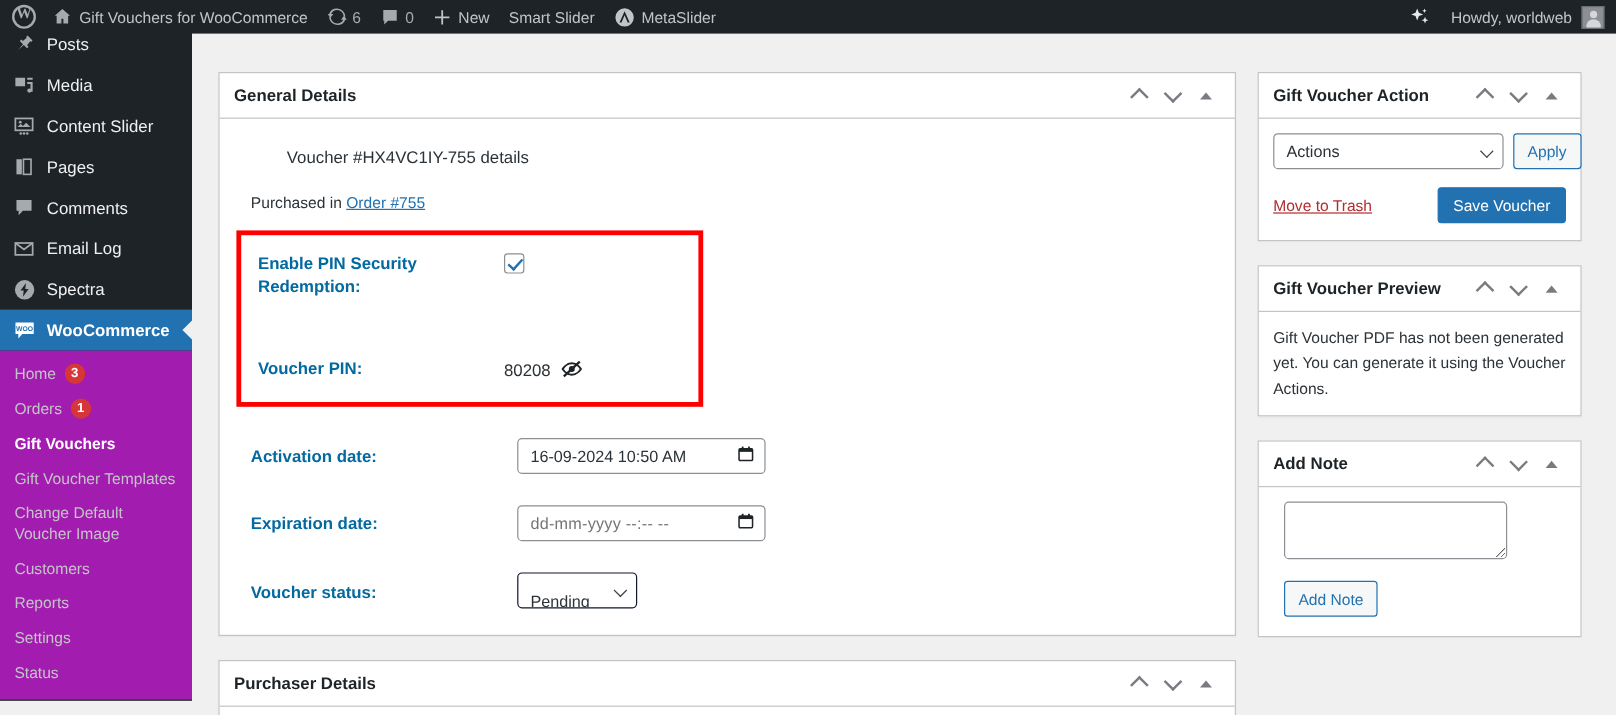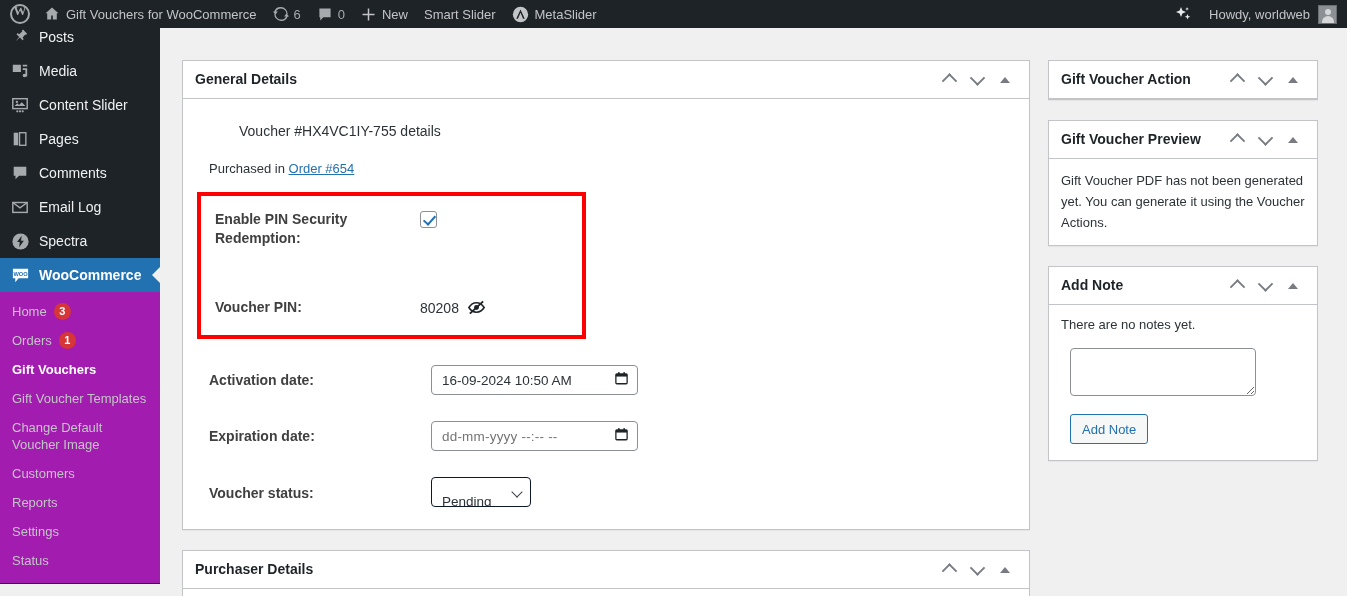--- a/index.html
+++ b/index.html
@@ -188,21 +188,21 @@
     margin: 16px 0 0 0;
     width: 389px;
     padding: 14px 14px 18px 14px;
   }
   .field-row {
     display: flex; align-items: flex-start;
     margin-bottom: 0;
   }
   .field-label {
     width: 220px; flex: none;
-    font-size: 14px; font-weight: 700; color: #404040;
+    font-size: 14px; font-weight: 700; color: #0369a1;
     line-height: 19px;
   }
   .pin-box .field-label { width: 205px; }
   .field-ctrl { flex: 1 1 auto; }
 
   input[type=checkbox].wp-cb {
     -webkit-appearance: none; appearance: none;
     width: 17px; height: 17px;
     border: 1px solid #8c8f94; border-radius: 3px;
     background: #fff; margin: 1px 0 0 0;
@@ -518,21 +518,21 @@
                 <span class="tri-up"></span>
               </button>
           </div>
         </div>
         <div class="inside" id="gd-inside">
 
           <div class="voucher-title">Voucher #HX4VC1IY-755 details</div>
 
           <div class="purchased-line">
             <span>Purchased in</span>
-            <a>Order #654</a>
+            <a>Order #755</a>
           </div>
 
           <div class="pin-box">
             <div class="field-row">
               <div class="field-label">Enable PIN Security Redemption:</div>
               <div class="field-ctrl">
                 <input type="checkbox" class="wp-cb" checked="" style="">
               </div>
             </div>
             <div class="field-row" style="margin-top:50px;">
@@ -623,20 +623,35 @@
                 <span class="chev chev-up"></span>
               </button>
             <button class="handle-btn">
                 <span class="chev chev-down"></span>
               </button>
             <button class="handle-btn">
                 <span class="tri-up"></span>
               </button>
           </div>
         </div>
+        <div class="inside">
+          <div class="action-top">
+            <div class="sel-wrap">
+              <select class="actions-select">
+                <option>Actions</option>
+              </select>
+              <span class="sel-caret"></span>
+            </div>
+            <button class="btn-secondary">Apply</button>
+          </div>
+          <div class="action-bottom">
+            <a class="trash-link">Move to Trash</a>
+            <button class="btn-primary">Save Voucher</button>
+          </div>
+        </div>
       </div>
 
       <div class="postbox" id="box-preview">
         <div class="postbox-header">
           <h2>Gift Voucher Preview</h2>
           <div class="handle-actions">
             <button class="handle-btn">
                 <span class="chev chev-up"></span>
               </button>
             <button class="handle-btn">
@@ -661,21 +676,20 @@
               </button>
             <button class="handle-btn">
                 <span class="chev chev-down"></span>
               </button>
             <button class="handle-btn">
                 <span class="tri-up"></span>
               </button>
           </div>
         </div>
         <div class="inside">
-          <div class="note-empty">There are no notes yet.</div>
           <textarea class="note-area" style=""></textarea>
           <div class="note-btn-wrap">
             <button class="btn-secondary">Add Note</button>
           </div>
         </div>
       </div>
 
     </div>
   </div>
 </div>

